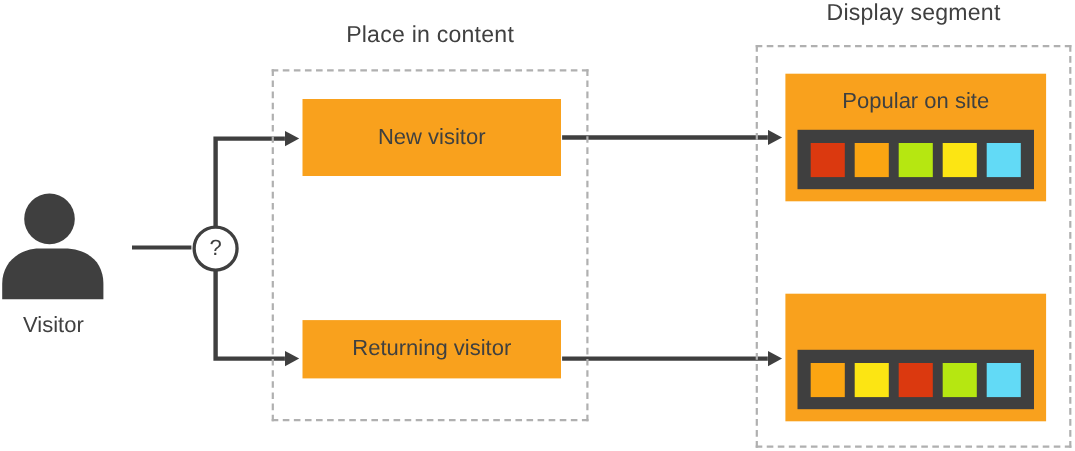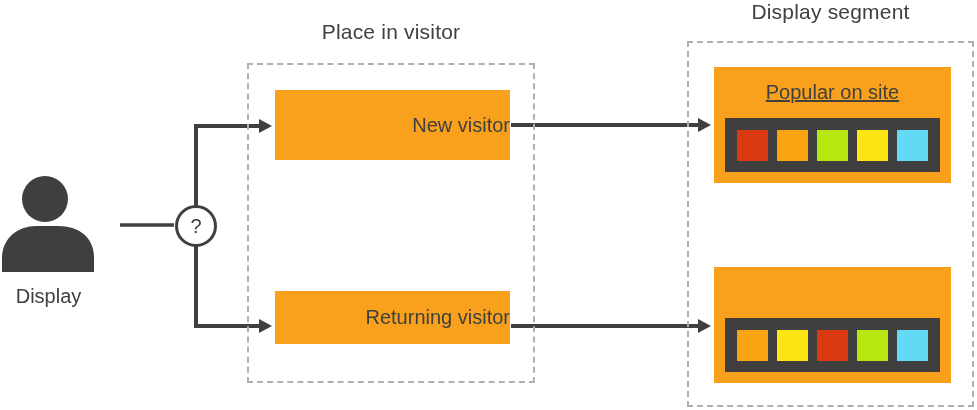--- a/index.html
+++ b/index.html
@@ -26,39 +26,38 @@
     border: 2px dashed #b0b0b0;
     box-sizing: border-box;
     background: transparent;
   }
   .seg-box {
     position: absolute;
     width: 235px;
     height: 70px;
     display: flex;
     align-items: center;
-    justify-content: flex-end;
+    justify-content: center;
     font-size: 20px;
     color: #3f4040;
   }
   .card {
     position: absolute;
     width: 237px;
     height: 116px;
   }
   .card-title {
     position: absolute;
     left: 0; right: 0; top: 0;
     height: 51px;
     display: flex;
     align-items: center;
     justify-content: center;
     font-size: 20px;
     color: #3f4040;
-    text-decoration: underline;
   }
   .tile-bar {
     position: absolute;
     left: 11px;
     top: 51px;
     width: 215px;
     height: 54px;
     display: flex;
     align-items: center;
     justify-content: space-between;
@@ -108,27 +107,27 @@
     <path d="M196 207 V 126 H 259" stroke="#3f3f3f" stroke-width="4" fill="none" marker-end="url(#arrow)"></path>
     <path d="M196 245 V 326 H 259" stroke="#3f3f3f" stroke-width="4" fill="none" marker-end="url(#arrow)"></path>
     <path d="M511 125 H 698" stroke="#3f3f3f" stroke-width="4" fill="none" marker-end="url(#arrow)"></path>
     <path d="M511 326 H 698" stroke="#3f3f3f" stroke-width="4" fill="none" marker-end="url(#arrow)"></path>
   </svg>
 
   <svg class="abs" style="left:0; top:172px;" width="98" height="102" viewBox="0 0 98 102">
     <circle cx="45" cy="27" r="23" fill="#3f3f3f"></circle>
     <path d="M2 100 V 86 C 2 66 18 54 36 54 H 58 C 80 54 94 66 94 86 V 100 Z" fill="#3f3f3f"></path>
   </svg>
-  <div class="visitor-label">Display</div>
+  <div class="visitor-label">Visitor</div>
 
   <div class="decision-circle">
     <span>?</span>
   </div>
 
-  <div class="section-title" style="left:247px; top:20px; width:288px;">Place in visitor</div>
+  <div class="section-title" style="left:247px; top:20px; width:288px;">Place in content</div>
   <div class="dashed-box" style="left:247px; top:63px; width:288px; height:320px;"></div>
 
   <div class="seg-box" style="left: 275px; top: 90px; background-color: rgb(249, 161, 29);">
     <span>New visitor</span>
   </div>
   <div class="seg-box" style="left: 275px; top: 291px; height: 53px; background-color: rgb(249, 161, 29);">
     <span>Returning visitor</span>
   </div>
 
   <div class="section-title" style="left:687px; top:0px; width:287px;">Display segment</div>

